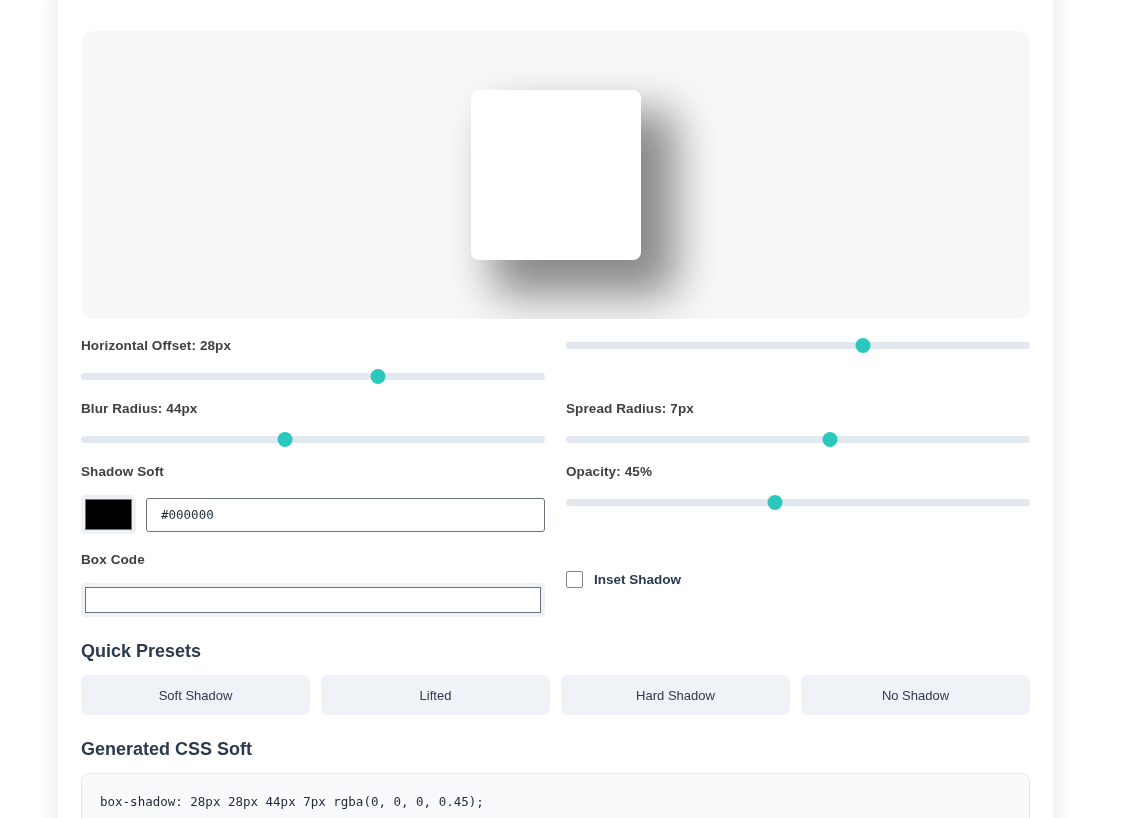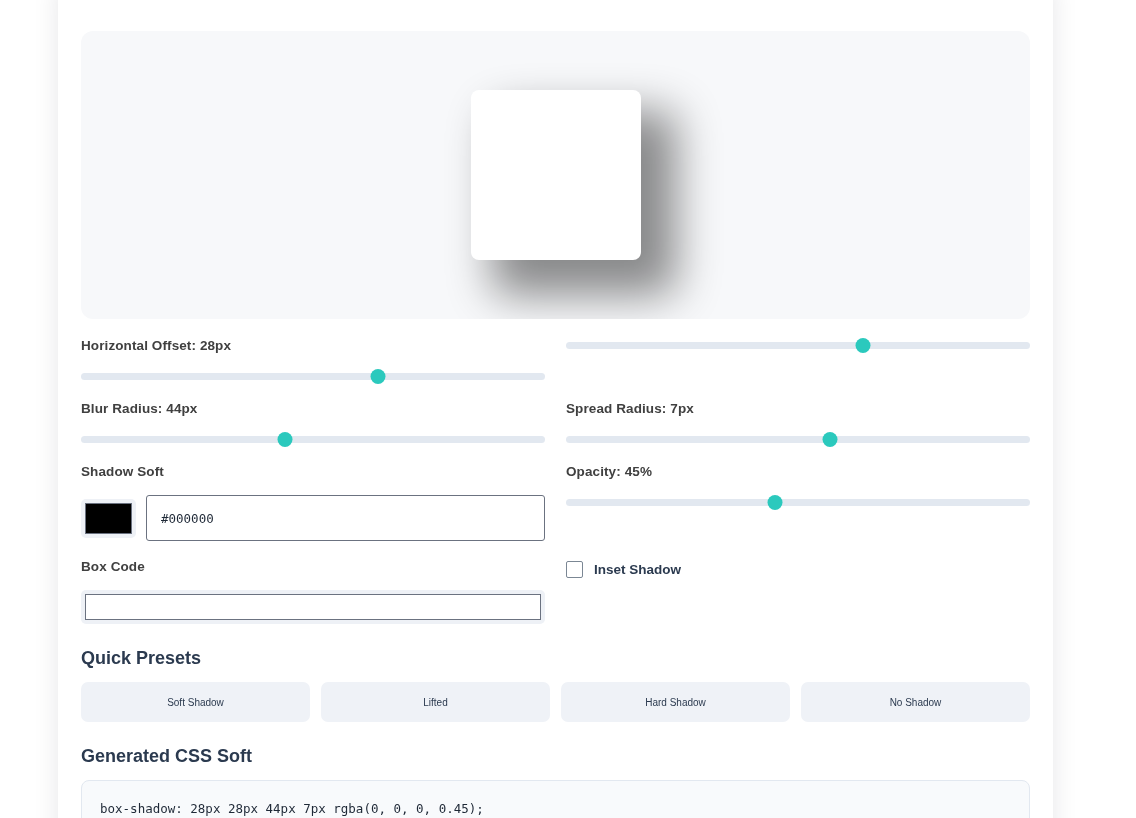--- a/index.html
+++ b/index.html
@@ -119,21 +119,21 @@
   }
   .color-swatch .chip {
     width: 100%;
     height: 100%;
     border: 1px solid #6b7280;
     box-sizing: border-box;
   }
 
   .hex-input {
     flex: 1 1 auto;
-    height: 46px;
+    height: 34px;
     border: 1px solid #6b7280;
     border-radius: 3px;
     background: #ffffff;
     display: flex;
     align-items: center;
     padding: 0 14px;
     box-sizing: border-box;
     font-family: "DejaVu Sans Mono", monospace;
     font-size: 12.5px;
     color: #1f2937;
@@ -153,21 +153,21 @@
     border: 1px solid #6b7280;
     background: #ffffff;
     box-sizing: border-box;
   }
 
   
   .checkbox-row {
     display: flex;
     align-items: center;
     gap: 11px;
-    margin-top: 2px;
+    margin-top: 19px;
   }
   .checkbox-box {
     width: 17px;
     height: 17px;
     border: 1px solid #7b8794;
     border-radius: 2px;
     background: #ffffff;
     box-sizing: border-box;
     flex: 0 0 auto;
   }
@@ -191,21 +191,21 @@
     grid-template-columns: repeat(4, 1fr);
     gap: 11px;
   }
   .preset-btn {
     height: 40px;
     border: none;
     border-radius: 7px;
     background: #eff2f7;
     color: #2b3a4f;
     font-family: "Liberation Sans", sans-serif;
-    font-size: 10px;
+    font-size: 13px;
     font-weight: 400;
     cursor: pointer;
     display: flex;
     align-items: center;
     justify-content: center;
   }
 
   
   .code-section {
     margin-top: 24px;

